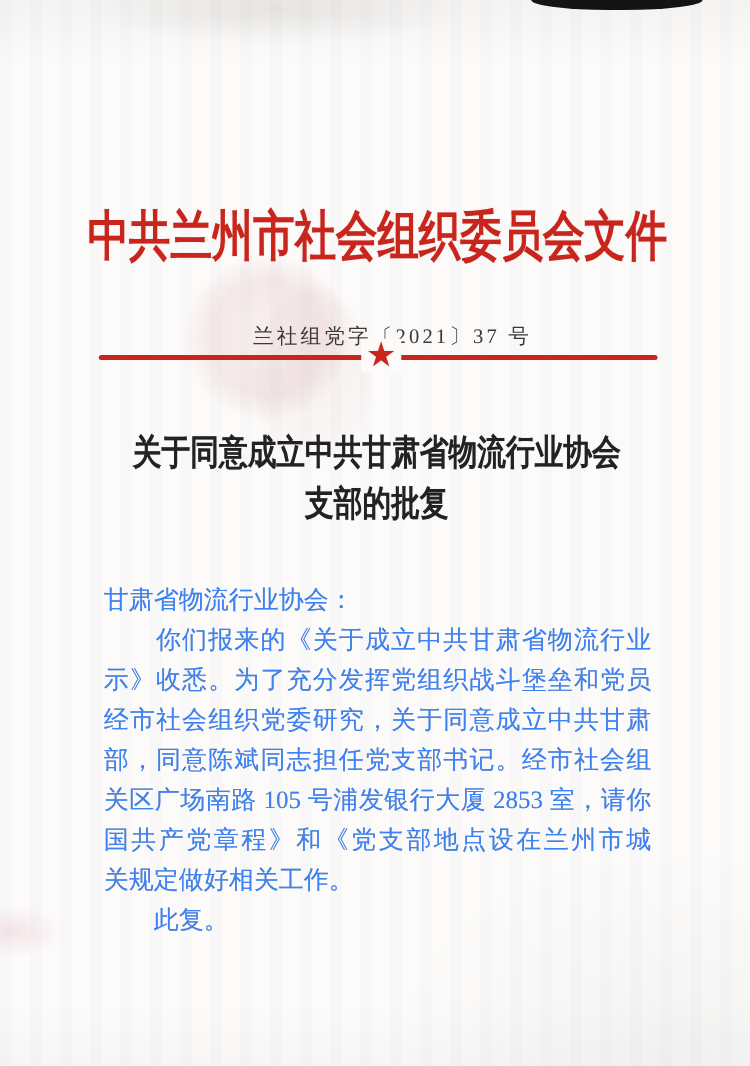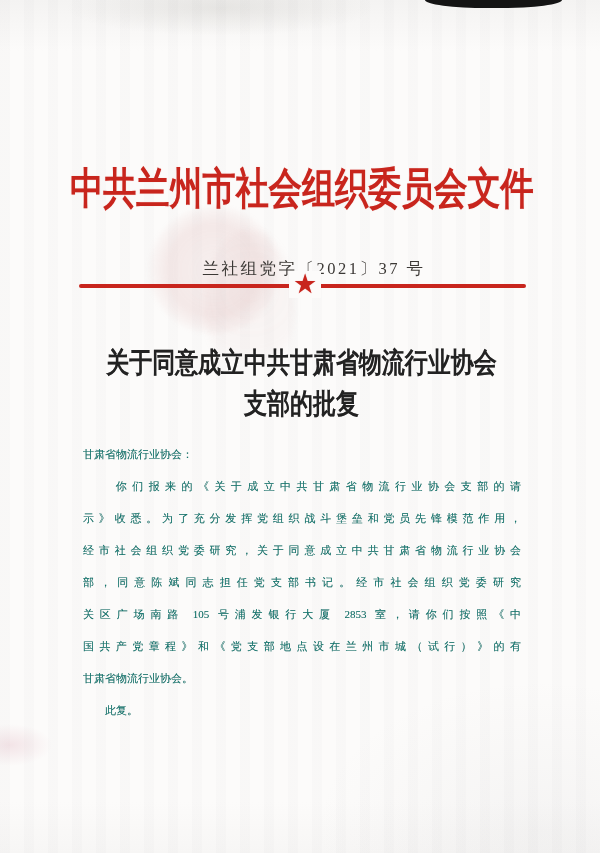--- a/index.html
+++ b/index.html
@@ -86,23 +86,23 @@
     text-align: center;
     color: #222;
     font-size: 28px; font-weight: bold;
     line-height: 41px;
     transform: scaleX(0.82);
     transform-origin: 308px 50%;
     white-space: nowrap;
     text-shadow: 0 0 0.6px rgba(0,0,0,0.4);
   }
   .body-block {
-    position: absolute; top: 438px; left: 83px; width: 438px;
-    color: #0f766e;
-    font-size: 11px;
+    position: absolute; top: 464px; left: 83px; width: 438px;
+    color: #3b82f6;
+    font-size: 20px;
     line-height: 32px;
     text-shadow: 0 0 0.5px rgba(40,40,40,0.35);
   }
   .bline { height: 32px; overflow: hidden; white-space: nowrap; }
   .bline.j {
     white-space: normal;
     text-align: justify;
     text-align-last: justify;
     text-justify: inter-ideograph;
   }
@@ -129,15 +129,15 @@
 </div>
 
 <div class="body-block">
   <div class="bline">甘肃省物流行业协会：</div>
   <div class="bline j">　　你们报来的《关于成立中共甘肃省物流行业协会支部的请</div>
   <div class="bline j">示》收悉。为了充分发挥党组织战斗堡垒和党员先锋模范作用，</div>
   <div class="bline j">经市社会组织党委研究，关于同意成立中共甘肃省物流行业协会</div>
   <div class="bline j">部，同意陈斌同志担任党支部书记。经市社会组织党委研究</div>
   <div class="bline j">关区广场南路 105 号浦发银行大厦 2853 室，请你们按照《中</div>
   <div class="bline j">国共产党章程》和《党支部地点设在兰州市城（试行）》的有</div>
-  <div class="bline">甘肃省物流行业协会。</div>
+  <div class="bline">关规定做好相关工作。</div>
   <div class="bline">　　此复。</div>
 </div>
 
 </body></html>

